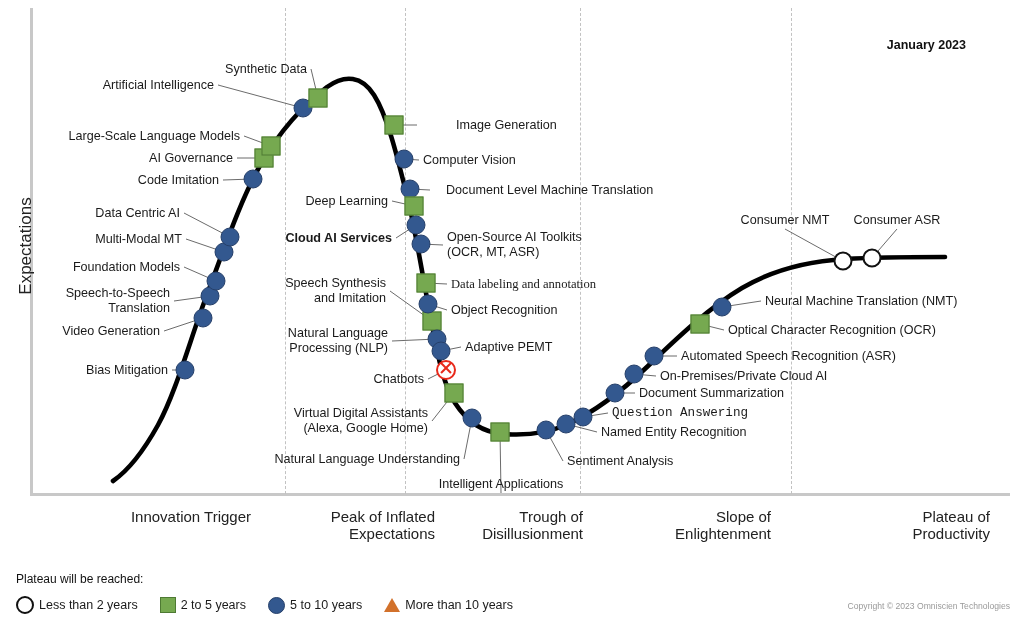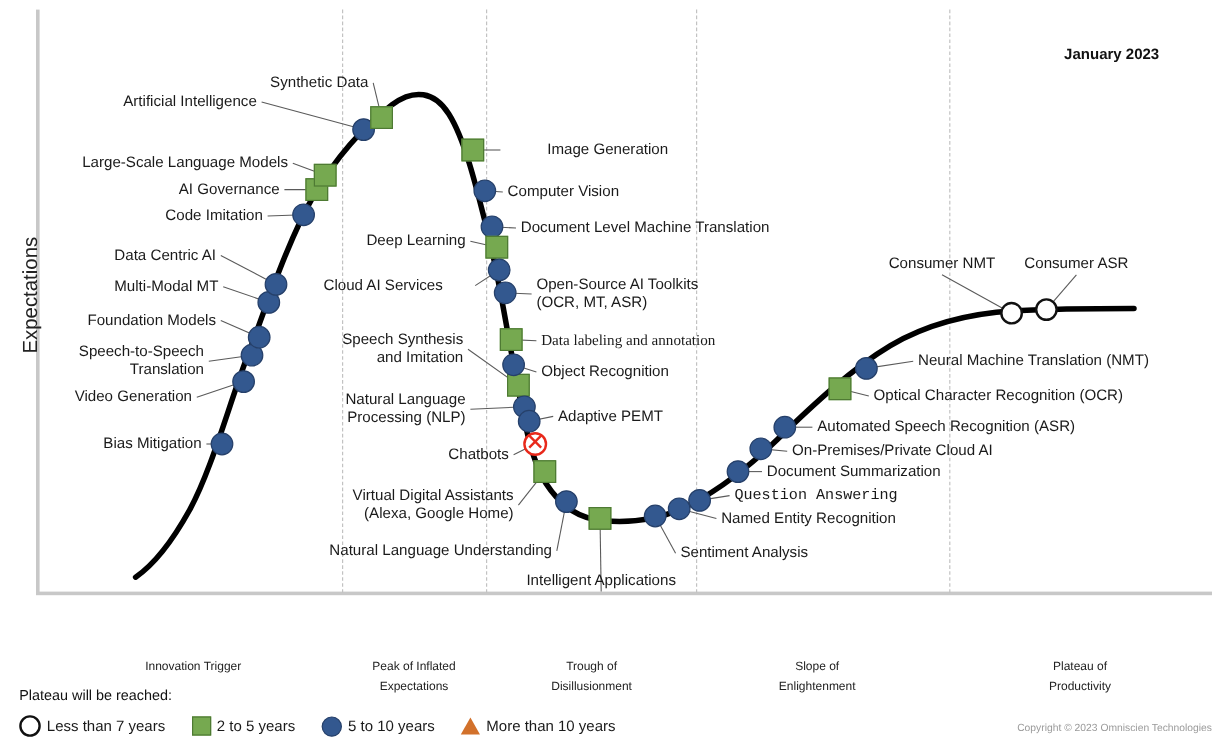--- a/index.html
+++ b/index.html
@@ -13,22 +13,22 @@
 
   .axis-y{position:absolute;left:30px;top:8px;width:3px;height:487px;background:#c8c8c8;}
   .axis-x{position:absolute;left:30px;top:493px;width:980px;height:3px;background:#c8c8c8;}
   .ylabel{position:absolute;left:-54px;top:236px;width:160px;text-align:center;
           transform:rotate(-90deg);font-size:17px;color:#222;}
   .xlabel{position:absolute;left:0;top:552px;width:1024px;text-align:center;font-size:18px;color:#222;}
 
   .gridline{position:absolute;top:8px;width:1px;height:486px;
             border-left:1px dashed #c2c2c2;}
 
-  .phase{position:absolute;top:508px;text-align:center;font-size:10px;
-         line-height:17px;color:#222;margin-top:39px;}
+  .phase{position:absolute;top:508px;text-align:right;font-size:15px;
+         line-height:17px;color:#222;}
 
   svg.curve{position:absolute;left:0;top:0;width:1024px;height:617px;overflow:visible;}
 
   .marker{position:absolute;transform:translate(-50%,-50%);}
   .m-circle-blue{width:17px;height:17px;border-radius:50%;background:#33588f;border:1.3px solid #26406a;}
   .m-square-green{width:17px;height:17px;background:#76a950;border:1.3px solid #4e7a33;}
   .m-circle-open{width:15px;height:15px;border-radius:50%;background:#ffffff;border:2.1px solid #111;}
   .m-obsolete{width:16px;height:16px;border-radius:50%;background:#fff;border:2px solid #e8291b;position:relative;}
   .m-obsolete:before,.m-obsolete:after{content:"";position:absolute;left:50%;top:-1px;width:2px;height:14px;
       background:#e8291b;transform-origin:50% 50%;}
@@ -176,23 +176,23 @@
       <div class="lbl r" style="left: 180px; top: 267px;">Foundation Models</div>
       <div class="lbl r" style="left: 182px; top: 239px;">Multi-Modal MT</div>
       <div class="lbl r" style="left: 180px; top: 213px;">Data Centric AI</div>
       <div class="lbl r" style="left: 219px; top: 180px;">Code Imitation</div>
       <div class="lbl r" style="left: 233px; top: 158px;">AI Governance</div>
       <div class="lbl r" style="left: 240px; top: 136px;">Large-Scale Language Models</div>
       <div class="lbl r" style="left: 214px; top: 85px;">Artificial Intelligence</div>
       <div class="lbl r" style="left: 307px; top: 69px;">Synthetic Data</div>
       <div class="lbl l" style="left: 421px; top: 125px; margin-left: 35px;">Image Generation</div>
       <div class="lbl l" style="left: 423px; top: 160px;">Computer Vision</div>
-      <div class="lbl l" style="left: 434px; top: 190px;">Document Level Machine Translation</div>
+      <div class="lbl l" style="left: 446px; top: 190px;">Document Level Machine Translation</div>
       <div class="lbl r" style="left: 388px; top: 201px;">Deep Learning</div>
-      <div class="lbl r" style="left: 369px; top: 238px;">Cloud AI Services</div>
+      <div class="lbl r" style="left: 392px; top: 238px; font-weight: bold;">Cloud AI Services</div>
       <div class="lbl l" style="left: 447px; top: 245px;">Open-Source AI Toolkits
 (OCR, MT, ASR)</div>
       <div class="lbl l" style="left: 451px; top: 284px; font-family: Liberation Serif, serif;">Data labeling and annotation</div>
       <div class="lbl r" style="left: 386px; top: 291px;">Speech Synthesis
 and Imitation</div>
       <div class="lbl l" style="left: 451px; top: 310px;">Object Recognition</div>
       <div class="lbl r" style="left: 388px; top: 341px;">Natural Language
 Processing (NLP)</div>
       <div class="lbl l" style="left: 465px; top: 347px;">Adaptive PEMT</div>
       <div class="lbl r" style="left: 424px; top: 379px;">Chatbots</div>
@@ -209,21 +209,21 @@
       <div class="lbl l" style="left: 728px; top: 330px;">Optical Character Recognition (OCR)</div>
       <div class="lbl l" style="left: 765px; top: 301px;">Neural Machine Translation (NMT)</div>
       <div class="lbl c" style="left: 785px; top: 220px;">Consumer NMT</div>
       <div class="lbl c" style="left: 897px; top: 220px;">Consumer ASR</div>
     </div>
 
   <div class="legend-head">Plateau will be reached:</div>
   <div class="legend" id="legend-layer">
       <div class="leg-item">
         <div class="leg-sw sw-open"></div>
-        <span>Less than 7 years</span>
+        <span>Less than 2 years</span>
       </div>
       <div class="leg-item">
         <div class="leg-sw sw-green"></div>
         <span>2 to 5 years</span>
       </div>
       <div class="leg-item">
         <div class="leg-sw sw-blue"></div>
         <span>5 to 10 years</span>
       </div>
       <div class="leg-item">

